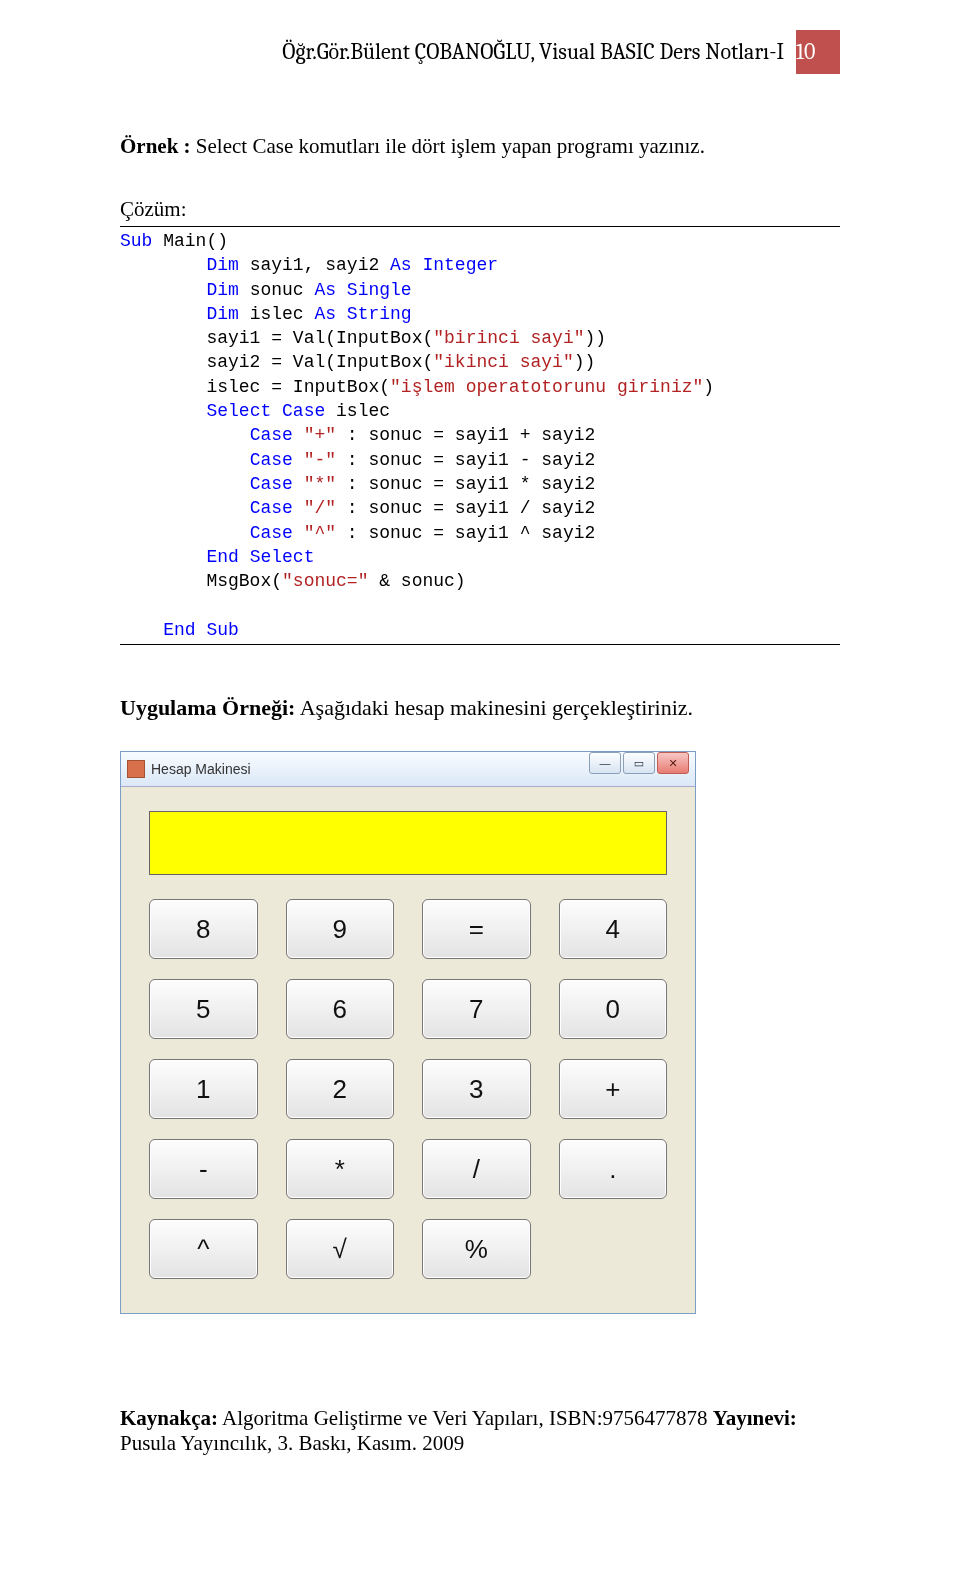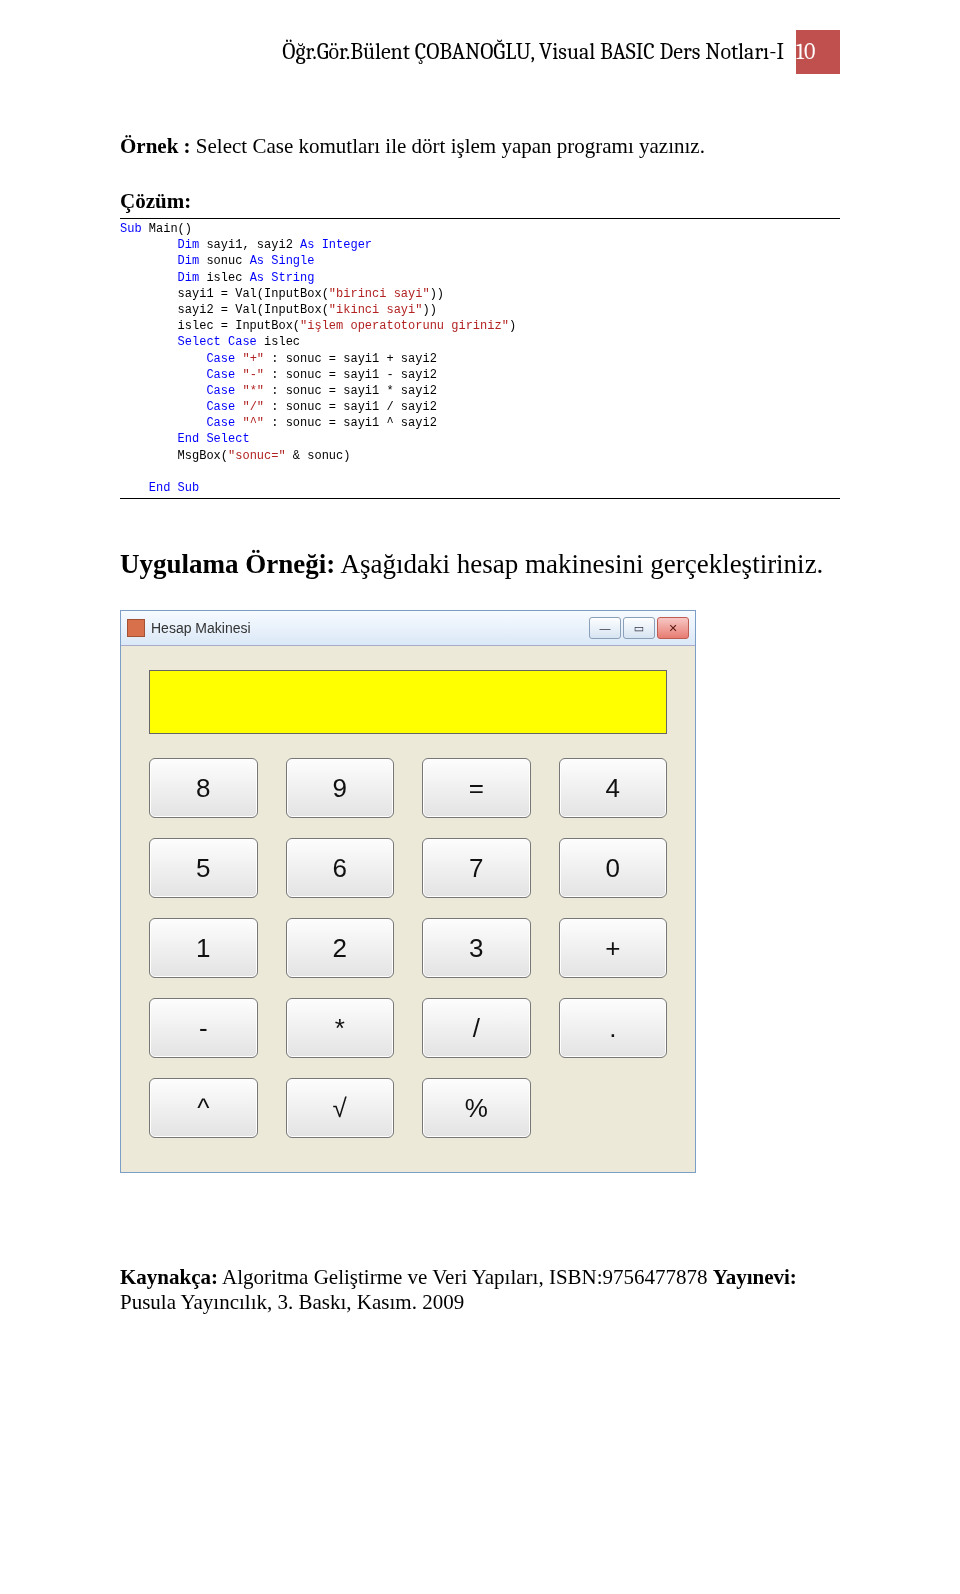--- a/index.html
+++ b/index.html
@@ -1,31 +1,31 @@
 <!DOCTYPE html>
 <html><head>
 <meta charset="utf-8">
 <style>
 html,body{margin:0;padding:0;background:#fff;font-family:"Times New Roman",serif;color:#000}
 .page{width:960px;margin:0 auto;padding:30px 120px 40px 120px;box-sizing:border-box}
 .header-line{display:flex;justify-content:flex-end;align-items:center;gap:12px;font-family:Cambria,"Times New Roman",serif;font-size:22px}
 .page-num-box{background:#c0504d;color:#fff;width:44px;height:44px;display:flex;align-items:center;justify-content:flex-start;font-size:22px}
 .header-title{color:#000000}
 .section{margin-top:60px}
-.prompt{font-size:21px;margin-bottom:30px}
+.prompt{font-size:21px;margin-bottom:38px}
 .bold{font-weight:bold}
-.solution-label{font-size:21px;font-weight:bold;margin-bottom:4px}
+.solution-label{font-size:21px;font-weight:normal;margin-bottom:4px}
 hr.code-rule{border:none;border-top:1px solid #000;margin:2px 0}
-.code-block{font-family:Consolas,"Courier New",monospace;font-size:12px;line-height:1.35;white-space:pre}
+.code-block{font-family:Consolas,"Courier New",monospace;font-size:18px;line-height:1.35;white-space:pre}
 .kw{color:#0000ff}
 .str{color:#b22222}
-.body-text{font-size:27px;margin:50px 0 30px 0}
+.body-text{font-size:22px;margin:50px 0 30px 0}
 .calc-shot{margin-top:10px}
 .calc-window{width:574px;border:1px solid #7a9ec6;background:#ece9d8;font-family:Tahoma,sans-serif;overflow:hidden}
-.titlebar{height:34px;background:linear-gradient(#f7fbff,#dbe8f7);display:flex;align-items:center;justify-content:space-between;padding:0 6px;border-bottom:1px solid #aac}
+.titlebar{height:34px;background:linear-gradient(#f7fbff,#dbe8f7);display:flex;justify-content:space-between;padding:0 6px;border-bottom:1px solid #aac}
 .tb-left{display:flex;align-items:center;gap:6px;font-size:14px;color:#333}
 .app-icon{width:16px;height:16px;background:#d8704b;border:1px solid #a25232}
 .tb-right{display:flex;gap:2px}
 .win-btn{width:30px;height:20px;border:1px solid #8a9fb8;border-radius:3px;background:linear-gradient(#fdfeff,#d7e4f2);display:flex;align-items:center;justify-content:center;font-size:11px;color:#334}
 .win-btn.close{background:linear-gradient(#f7c7c4,#e77c72);color:#5a1a14;border-color:#c05b52}
 .calc-body{padding:24px 28px 34px 28px}
 .display{height:62px;background:#ffff00;border:1px solid #666;margin-bottom:24px}
 .btn-grid{display:grid;grid-template-columns:repeat(4,1fr);gap:20px 28px}
 .cbtn{height:58px;border:1px solid #777;border-radius:6px;background:linear-gradient(#fdfdfd,#e3e3e3);display:flex;align-items:center;justify-content:center;font-family:Tahoma,sans-serif;font-size:26px;color:#111;box-shadow:inset 0 0 0 1px #fff}
 .cite{font-size:21px;margin-top:92px}

